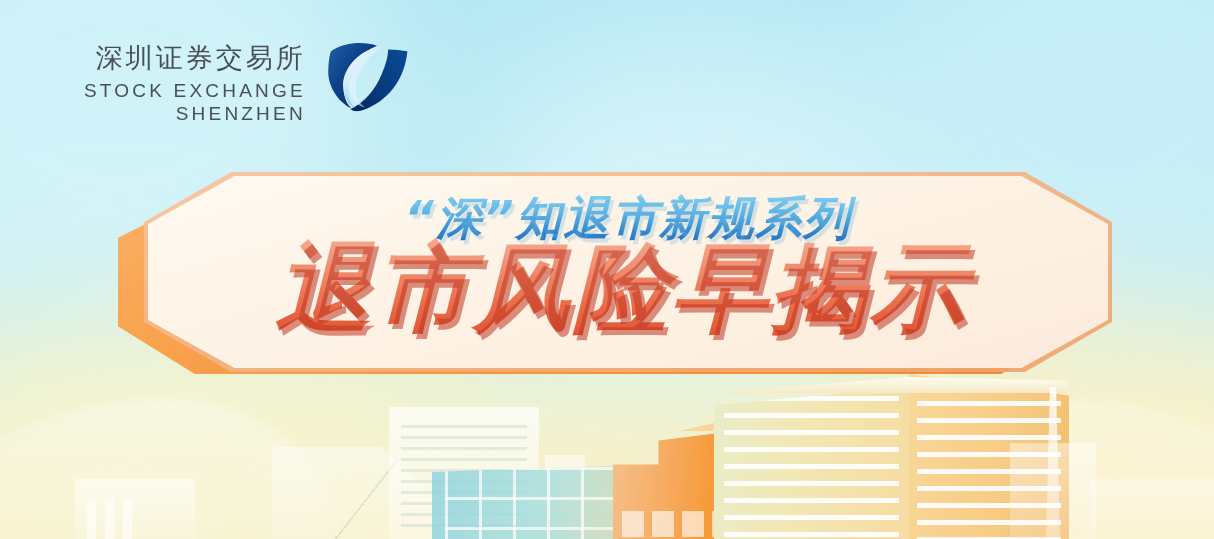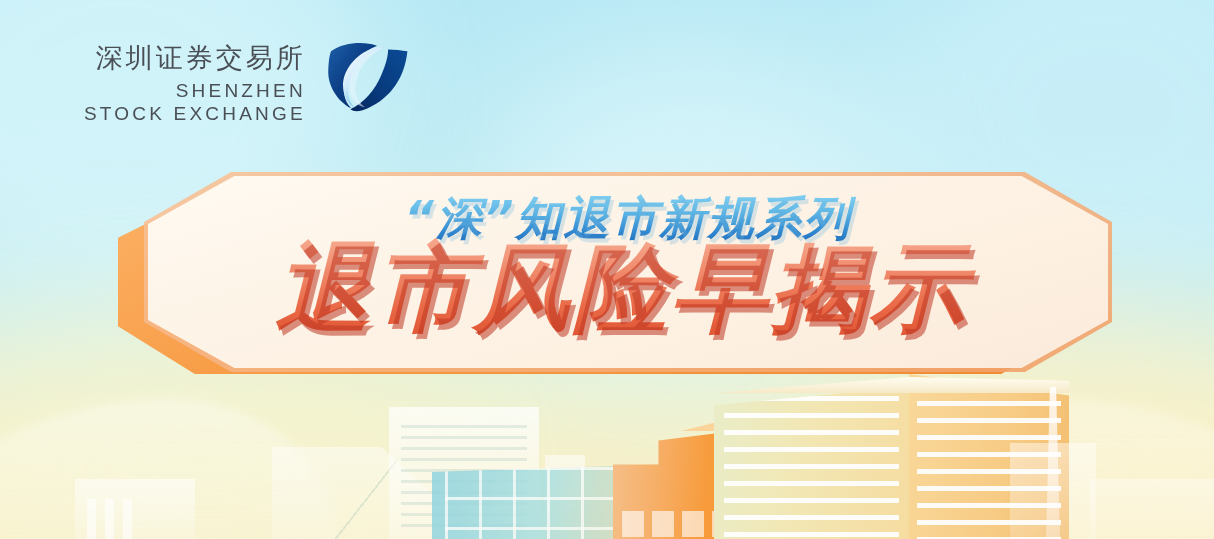--- a/index.html
+++ b/index.html
@@ -188,22 +188,22 @@
                 clip-path:polygon(28% 0%,72% 0%,100% 100%,0% 100%);"></div>
     <div class="antenna" style="position:absolute;left:1010px;bottom:0;width:86px;height:96px;opacity:.55;"></div>
 
     <div class="bldg pale2" style="left:1090px;bottom:0;width:124px;height:60px;opacity:.65;"></div>
   </div>
 
   <div class="logo">
     <div class="logo-text">
       <div class="logo-cn">深圳证券交易所</div>
       <div class="logo-en">
+        <div>STOCK EXCHANGE</div>
         <div>SHENZHEN</div>
-        <div>STOCK EXCHANGE</div>
       </div>
     </div>
     <div class="logo-mark">
       <svg viewBox="0 0 100 100" width="92" height="92" aria-hidden="true">
         <defs>
           <linearGradient id="gDark" x1="0" y1="0" x2="1" y2="1">
             <stop offset="0%" stop-color="#1d5fa8"></stop>
             <stop offset="45%" stop-color="#0c3f86"></stop>
             <stop offset="100%" stop-color="#062a63"></stop>
           </linearGradient>

